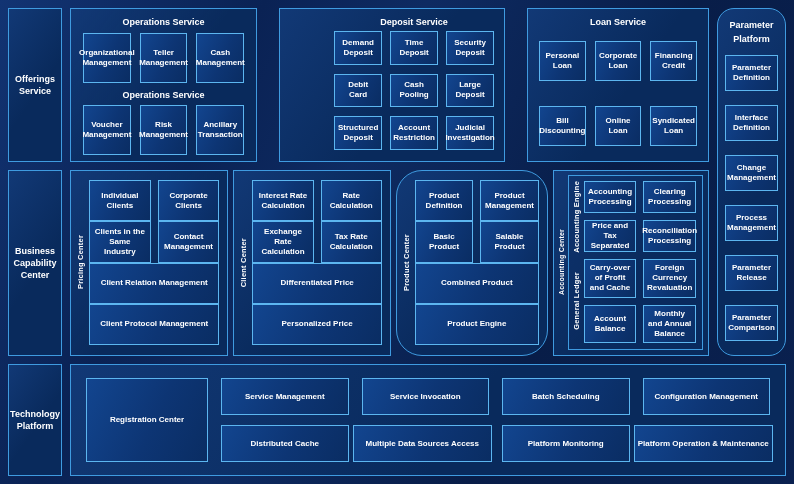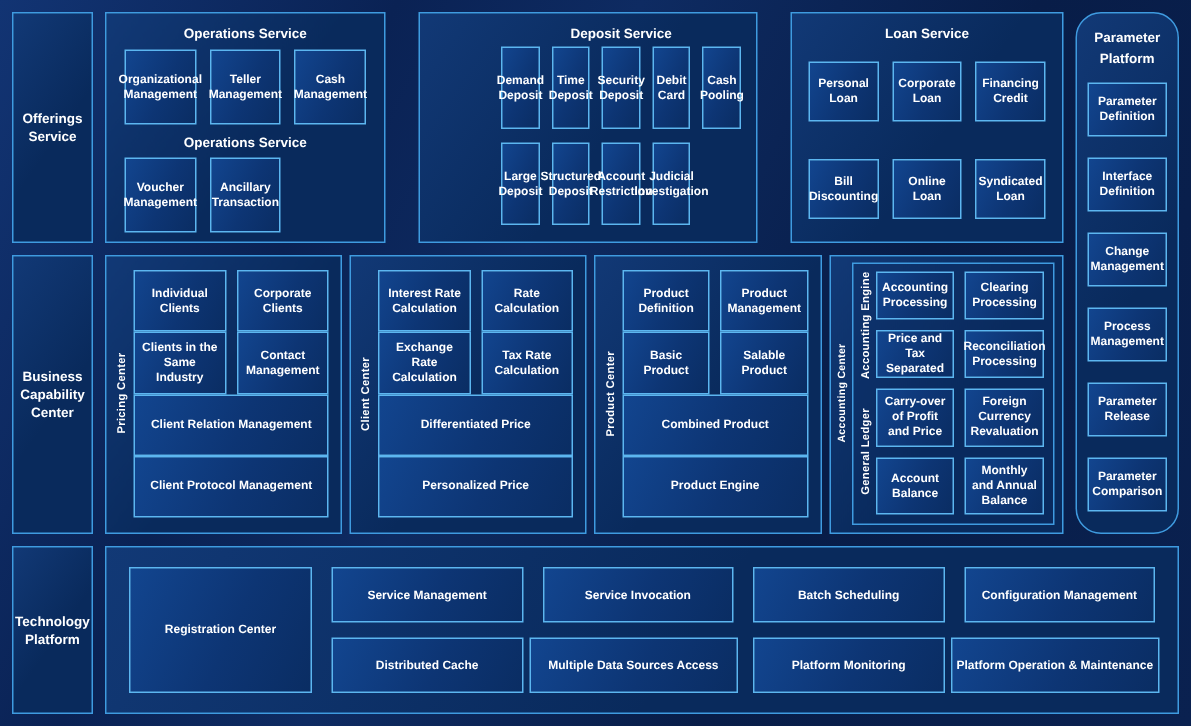--- a/index.html
+++ b/index.html
@@ -19,21 +19,21 @@
   .panel-title{font-size:9px;text-align:center;margin:8px 4px 2px;flex:0 0 auto;}
   .panel-title.sub{margin:1px 4px;}
   .box{
     border:1px solid #5cb6f0;box-sizing:border-box;
     background:linear-gradient(115deg,#12458f 0%,#0d3574 55%,#0a2d63 100%);
     color:#fff;display:flex;align-items:center;justify-content:center;text-align:center;
     font-size:8px;line-height:1.25;padding:2px 3px;min-width:0;min-height:0;
   }
   .row-flex{display:flex;gap:22px;min-width:0;min-height:0;}
   .grid3{display:grid;grid-template-columns:repeat(3,1fr);gap:9px 9px;flex:1;margin:4px 12px 6px;}
-  .dep-grid{display:grid;grid-template-columns:repeat(5,1fr);gap:9px 8px;flex:1;margin:2px 10px 11px;}
+  .dep-grid{display:grid;grid-template-columns:repeat(3,1fr);gap:9px 8px;flex:1;margin:2px 10px 11px;}
   .loan-grid{display:grid;grid-template-columns:repeat(3,1fr);grid-template-rows:1fr 1fr;row-gap:25px;column-gap:9px;flex:1;margin:12px 11px 15px;}
   .mid-panel{flex-direction:row;padding:9px 8px 10px 3px;gap:2px;}
   .vstrip{flex:0 0 13px;display:flex;align-items:center;justify-content:center;}
   .vlabel{writing-mode:vertical-rl;transform:rotate(180deg);font-size:7.5px;white-space:nowrap;letter-spacing:.2px;}
   .mid-grid{display:grid;grid-template-columns:1fr 1fr;grid-template-rows:repeat(4,1fr);gap:0 7px;flex:1;}
   .span2{grid-column:1/3;}
   .acc-panel{flex-direction:row;padding:4px 5px 5px 2px;gap:1px;}
   .acc-inner{flex:1;border:1px solid #3f9be0;display:flex;flex-direction:column;gap:7px;padding:5px 6px 6px 2px;box-sizing:border-box;background:rgba(10,45,100,.25);}
   .acc-section{flex:1;display:flex;gap:2px;min-height:0;}
   .acc-section.lower{flex:1.18;}
@@ -63,20 +63,21 @@
     <div class="panel ops-panel" style="flex:213;">
       <div class="panel-title">Operations Service</div>
       <div class="grid3">
         <div class="box">Organizational Management</div>
         <div class="box">Teller Management</div>
         <div class="box">Cash Management</div>
       </div>
       <div class="panel-title sub">Operations Service</div>
       <div class="grid3">
         <div class="box">Voucher Management</div>
+        <div class="box">Risk Management</div>
         <div class="box">Ancillary Transaction</div>
       </div>
     </div>
 
     <div class="panel" style="flex:207;padding-left:44px;">
       <div class="panel-title">Deposit Service</div>
       <div class="dep-grid">
         <div class="box">Demand Deposit</div>
         <div class="box">Time Deposit</div>
         <div class="box">Security Deposit</div>
@@ -141,21 +142,21 @@
       <div class="mid-grid">
         <div class="box">Interest Rate Calculation</div>
         <div class="box">Rate Calculation</div>
         <div class="box">Exchange Rate Calculation</div>
         <div class="box">Tax Rate Calculation</div>
         <div class="box span2">Differentiated Price</div>
         <div class="box span2">Personalized Price</div>
       </div>
     </div>
 
-    <div class="panel mid-panel" style="flex:151;">
+    <div class="panel mid-panel" style="flex:151;border-radius:26px;">
       <div class="vstrip">
         <span class="vlabel">Product Center</span>
       </div>
       <div class="mid-grid">
         <div class="box">Product Definition</div>
         <div class="box">Product Management</div>
         <div class="box">Basic Product</div>
         <div class="box">Salable Product</div>
         <div class="box span2">Combined Product</div>
         <div class="box span2">Product Engine</div>
@@ -176,21 +177,21 @@
             <div class="box">Clearing Processing</div>
             <div class="box">Price and Tax Separated</div>
             <div class="box">Reconciliation Processing</div>
           </div>
         </div>
         <div class="acc-section lower">
           <div class="vstrip" style="flex-basis:11px;">
             <span class="vlabel">General  Ledger</span>
           </div>
           <div class="acc-grid">
-            <div class="box">Carry-over of Profit and Price</div>
+            <div class="box">Carry-over of Profit and Cache</div>
             <div class="box">Foreign Currency Revaluation</div>
             <div class="box">Account Balance</div>
             <div class="box">Monthly and Annual Balance</div>
           </div>
         </div>
       </div>
     </div>
   </div>
 
   <div class="panel side-panel" style="grid-row:3;grid-column:1;">

